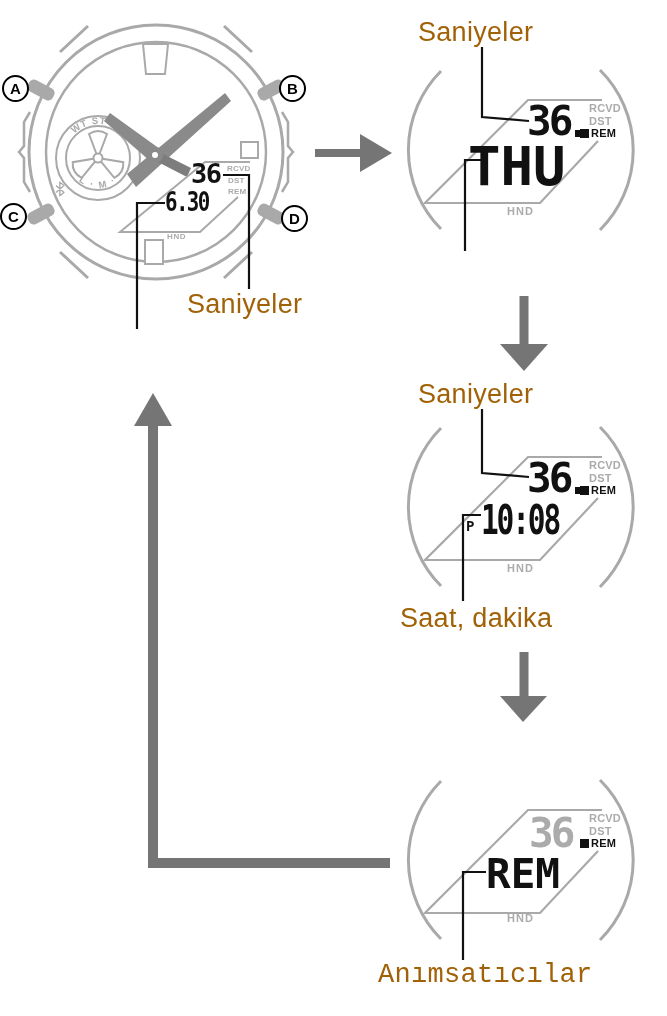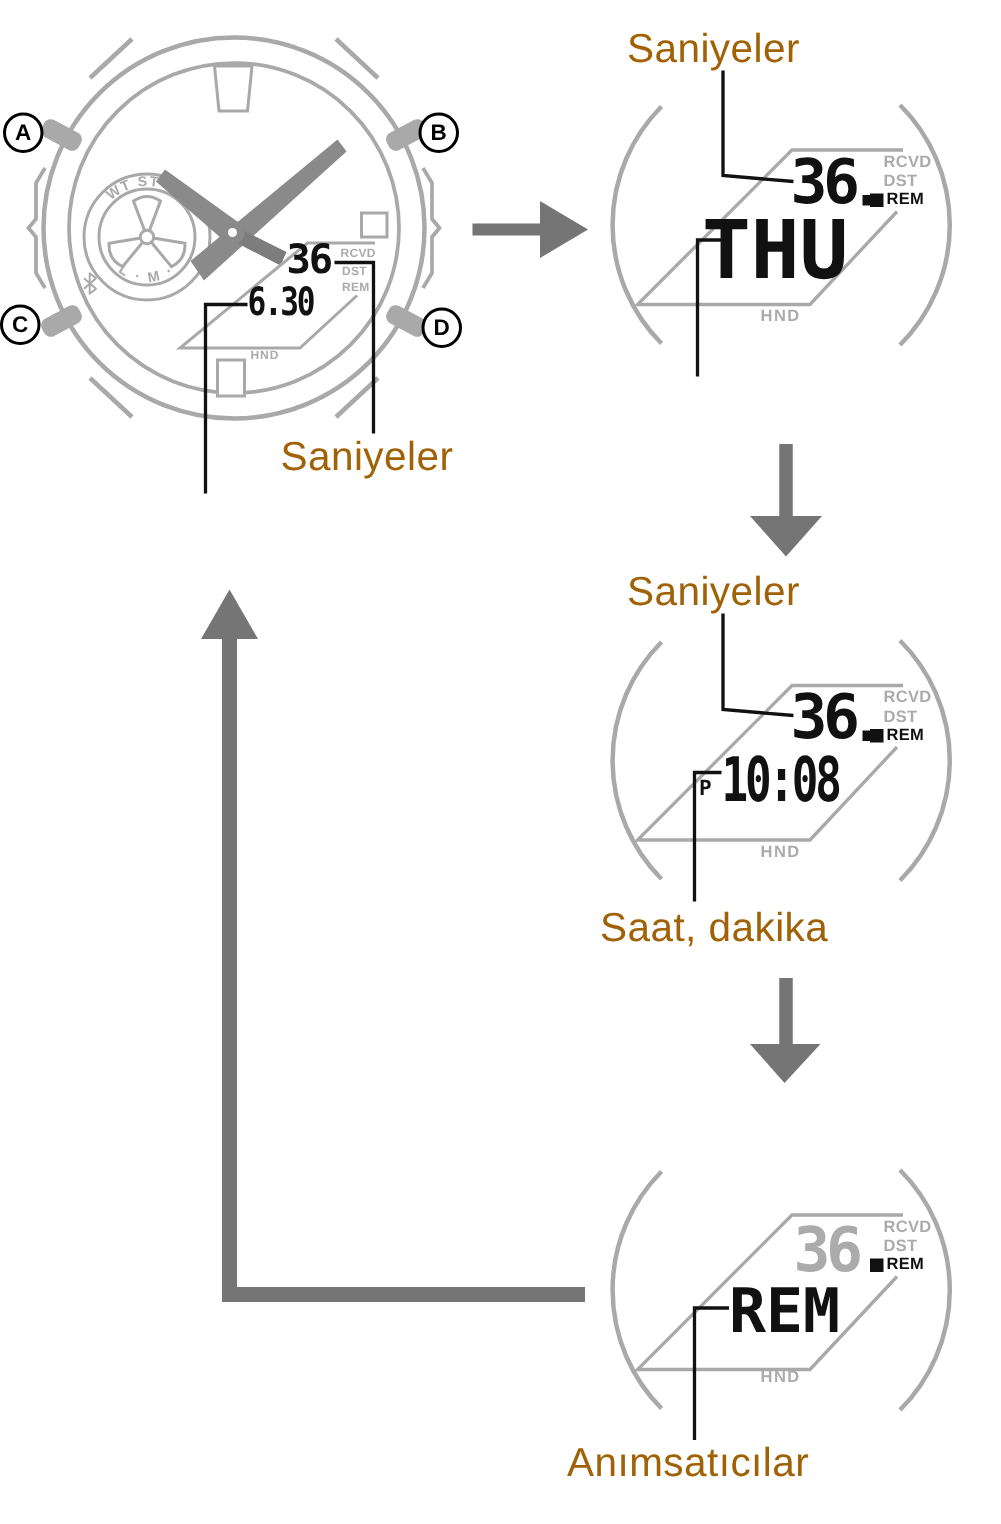--- a/index.html
+++ b/index.html
@@ -170,15 +170,15 @@
 
   <div class="seg" style="left:529px;top:813px;font-size:41px;letter-spacing:-3px;color:#ababab;">36</div>
   <div class="ind" style="left:589px;top:813px;">RCVD</div>
   <div class="ind" style="left:589px;top:826px;">DST</div>
   <div class="ind black" style="left:580px;top:838px;">
     <span class="sq"></span>
       <span>REM</span>
   </div>
   <div class="seg" style="left:486px;top:854px;font-size:41px;">REM</div>
   <div class="ind" style="left:507px;top:913px;letter-spacing:1px;">HND</div>
-  <div class="txt calloutLabel" style="left:378px;top:960px;">Anımsatıcılar</div>
+  <div class="txt calloutLabel" style="left:378px;top:960px;font-family:Liberation Mono, monospace;">Anımsatıcılar</div>
 
 </div>
 
 </body></html>

